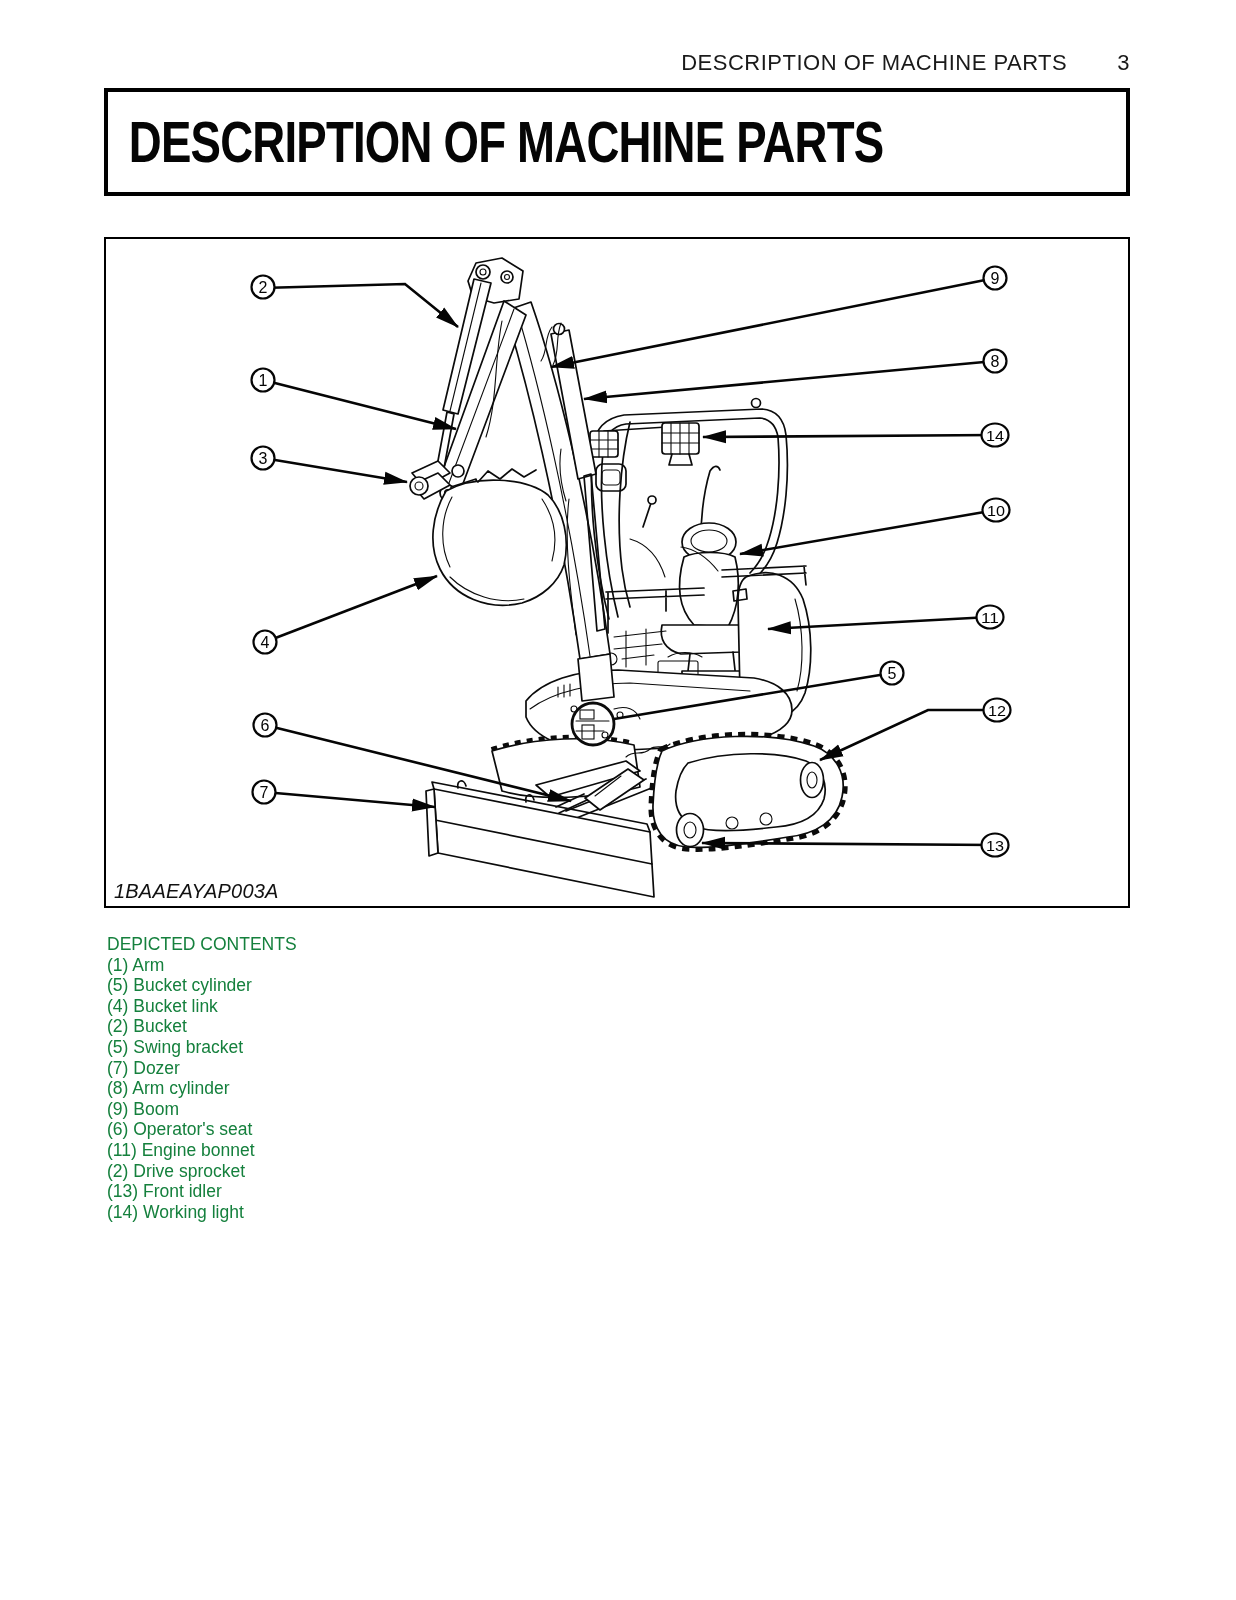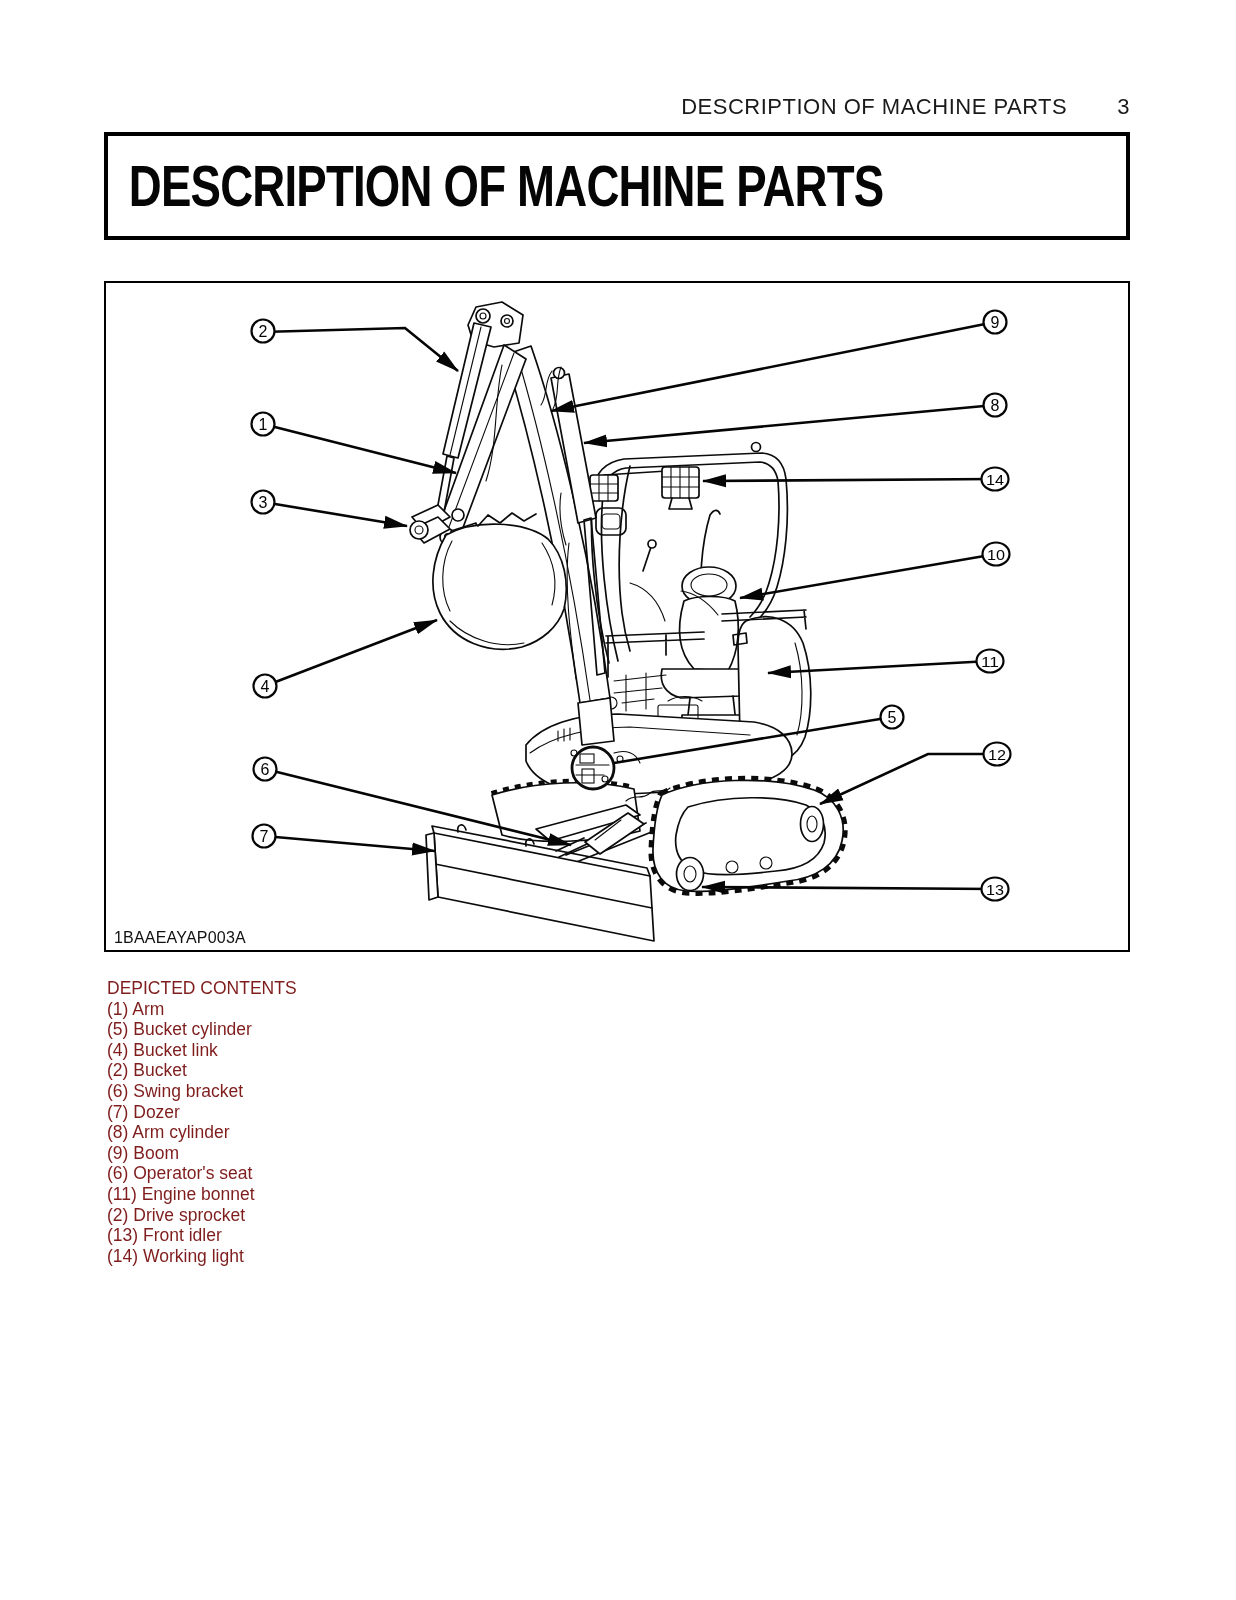--- a/index.html
+++ b/index.html
@@ -2,21 +2,21 @@
 <html><head>
 <meta charset="utf-8">
 <style>
   * { margin:0; padding:0; box-sizing:border-box; }
   html,body { background:#ffffff; }
   body {
     width:1236px; height:1600px; position:relative;
     font-family:"Liberation Sans", sans-serif; color:#000;
     -webkit-font-smoothing:antialiased;
   }
-  .page { position:absolute; inset:0; background:#fff;margin-top:44px; }
+  .page { position:absolute; inset:0; background:#fff; }
 
   .running-header {
     position:absolute; left:104px; top:50px; width:1026px;
     display:flex; justify-content:flex-end; align-items:baseline;
     font-size:22px; letter-spacing:0.5px; color:#1a1a1a;
   }
   .running-header .rh-title { margin-right:50px; }
 
   .title-box {
     position:absolute; left:104px; top:88px; width:1026px; height:108px;
@@ -28,27 +28,27 @@
     transform:scaleX(0.80); transform-origin:left center;
     padding-left:26px; white-space:nowrap; color:#050505;
   }
 
   .figure-box {
     position:absolute; left:104px; top:237px; width:1026px; height:671px;
     border:2px solid #000; background:#fff;
   }
   .figure-box svg { display:block; width:1022px; height:667px; }
   .figure-code {
-    position:absolute; left:6px; bottom:3px; font-size:16px; color:#111;
-    letter-spacing:0.2px; background:#fff; padding:0 2px;
+    position:absolute; left:6px; bottom:3px; font-size:20px; color:#111;
+    letter-spacing:0.2px; background:#fff; padding:0 2px;font-style:italic;
   }
 
   .contents {
     position:absolute; left:107px; top:934px; width:600px;
-    font-size:17.5px; line-height:20.6px; color:#7f1d1d;
+    font-size:17.5px; line-height:20.6px; color:#15803d;
   }
   .contents .heading { font-weight:normal; }
   .contents ul { list-style:none; }
 
   
   .ink   { stroke:#0b0b0b; fill:none; stroke-width:1.7; stroke-linecap:round; stroke-linejoin:round; }
   .inkw  { stroke:#0b0b0b; fill:#ffffff; stroke-width:1.7; stroke-linejoin:round; }
   .thin  { stroke:#0b0b0b; fill:none; stroke-width:1.1; stroke-linecap:round; }
   .lug   { stroke:#0b0b0b; fill:#ffffff; stroke-width:9; stroke-dasharray:7 6; }
   .lug2  { stroke:#0b0b0b; fill:none; stroke-width:8; stroke-dasharray:6 6; }
@@ -313,21 +313,21 @@
     <div class="figure-code">1BAAEAYAP003A</div>
   </div>
 
   <div class="contents">
     <div class="heading">DEPICTED CONTENTS</div>
     <ul>
       <li>(1) Arm</li>
       <li>(5) Bucket cylinder</li>
       <li>(4) Bucket link</li>
       <li>(2) Bucket</li>
-      <li>(6) Swing bracket</li>
+      <li>(5) Swing bracket</li>
       <li>(7) Dozer</li>
       <li>(8) Arm cylinder</li>
       <li>(9) Boom</li>
       <li>(6) Operator's seat</li>
       <li>(11) Engine bonnet</li>
       <li>(2) Drive sprocket</li>
       <li>(13) Front idler</li>
       <li>(14) Working light</li>
     </ul>
   </div>

